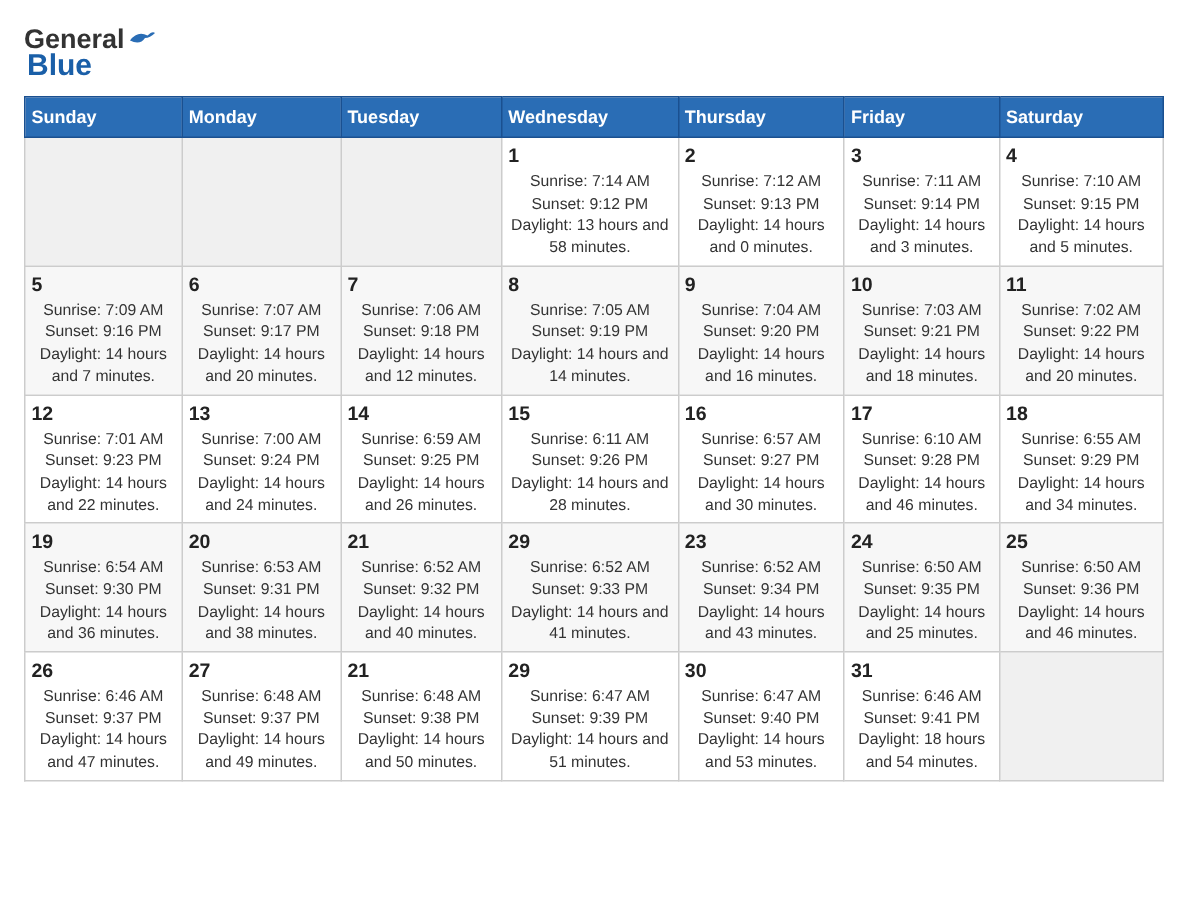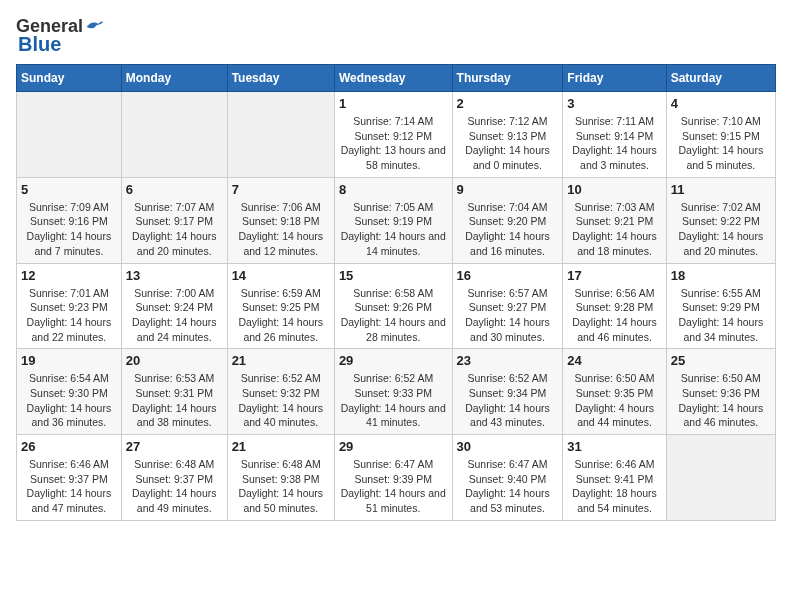--- a/index.html
+++ b/index.html
@@ -233,37 +233,37 @@
           <div class="day-number">14</div>
           <div class="day-info">
             <div>Sunrise: 6:59 AM</div>
             <div>Sunset: 9:25 PM</div>
             <div>Daylight: 14 hours and 26 minutes.</div>
           </div>
         </td>
         <td>
           <div class="day-number">15</div>
           <div class="day-info">
-            <div>Sunrise: 6:58 AM</div>
+            <div>Sunrise: 6:11 AM</div>
             <div>Sunset: 9:26 PM</div>
             <div>Daylight: 14 hours and 28 minutes.</div>
           </div>
         </td>
         <td>
           <div class="day-number">16</div>
           <div class="day-info">
             <div>Sunrise: 6:57 AM</div>
             <div>Sunset: 9:27 PM</div>
             <div>Daylight: 14 hours and 30 minutes.</div>
           </div>
         </td>
         <td>
           <div class="day-number">17</div>
           <div class="day-info">
-            <div>Sunrise: 6:56 AM</div>
+            <div>Sunrise: 6:10 AM</div>
             <div>Sunset: 9:28 PM</div>
             <div>Daylight: 14 hours and 46 minutes.</div>
           </div>
         </td>
         <td>
           <div class="day-number">18</div>
           <div class="day-info">
             <div>Sunrise: 6:55 AM</div>
             <div>Sunset: 9:29 PM</div>
             <div>Daylight: 14 hours and 34 minutes.</div>
@@ -309,21 +309,21 @@
             <div>Sunrise: 6:52 AM</div>
             <div>Sunset: 9:34 PM</div>
             <div>Daylight: 14 hours and 43 minutes.</div>
           </div>
         </td>
         <td>
           <div class="day-number">24</div>
           <div class="day-info">
             <div>Sunrise: 6:50 AM</div>
             <div>Sunset: 9:35 PM</div>
-            <div>Daylight: 4 hours and 44 minutes.</div>
+            <div>Daylight: 14 hours and 25 minutes.</div>
           </div>
         </td>
         <td>
           <div class="day-number">25</div>
           <div class="day-info">
             <div>Sunrise: 6:50 AM</div>
             <div>Sunset: 9:36 PM</div>
             <div>Daylight: 14 hours and 46 minutes.</div>
           </div>
         </td>

